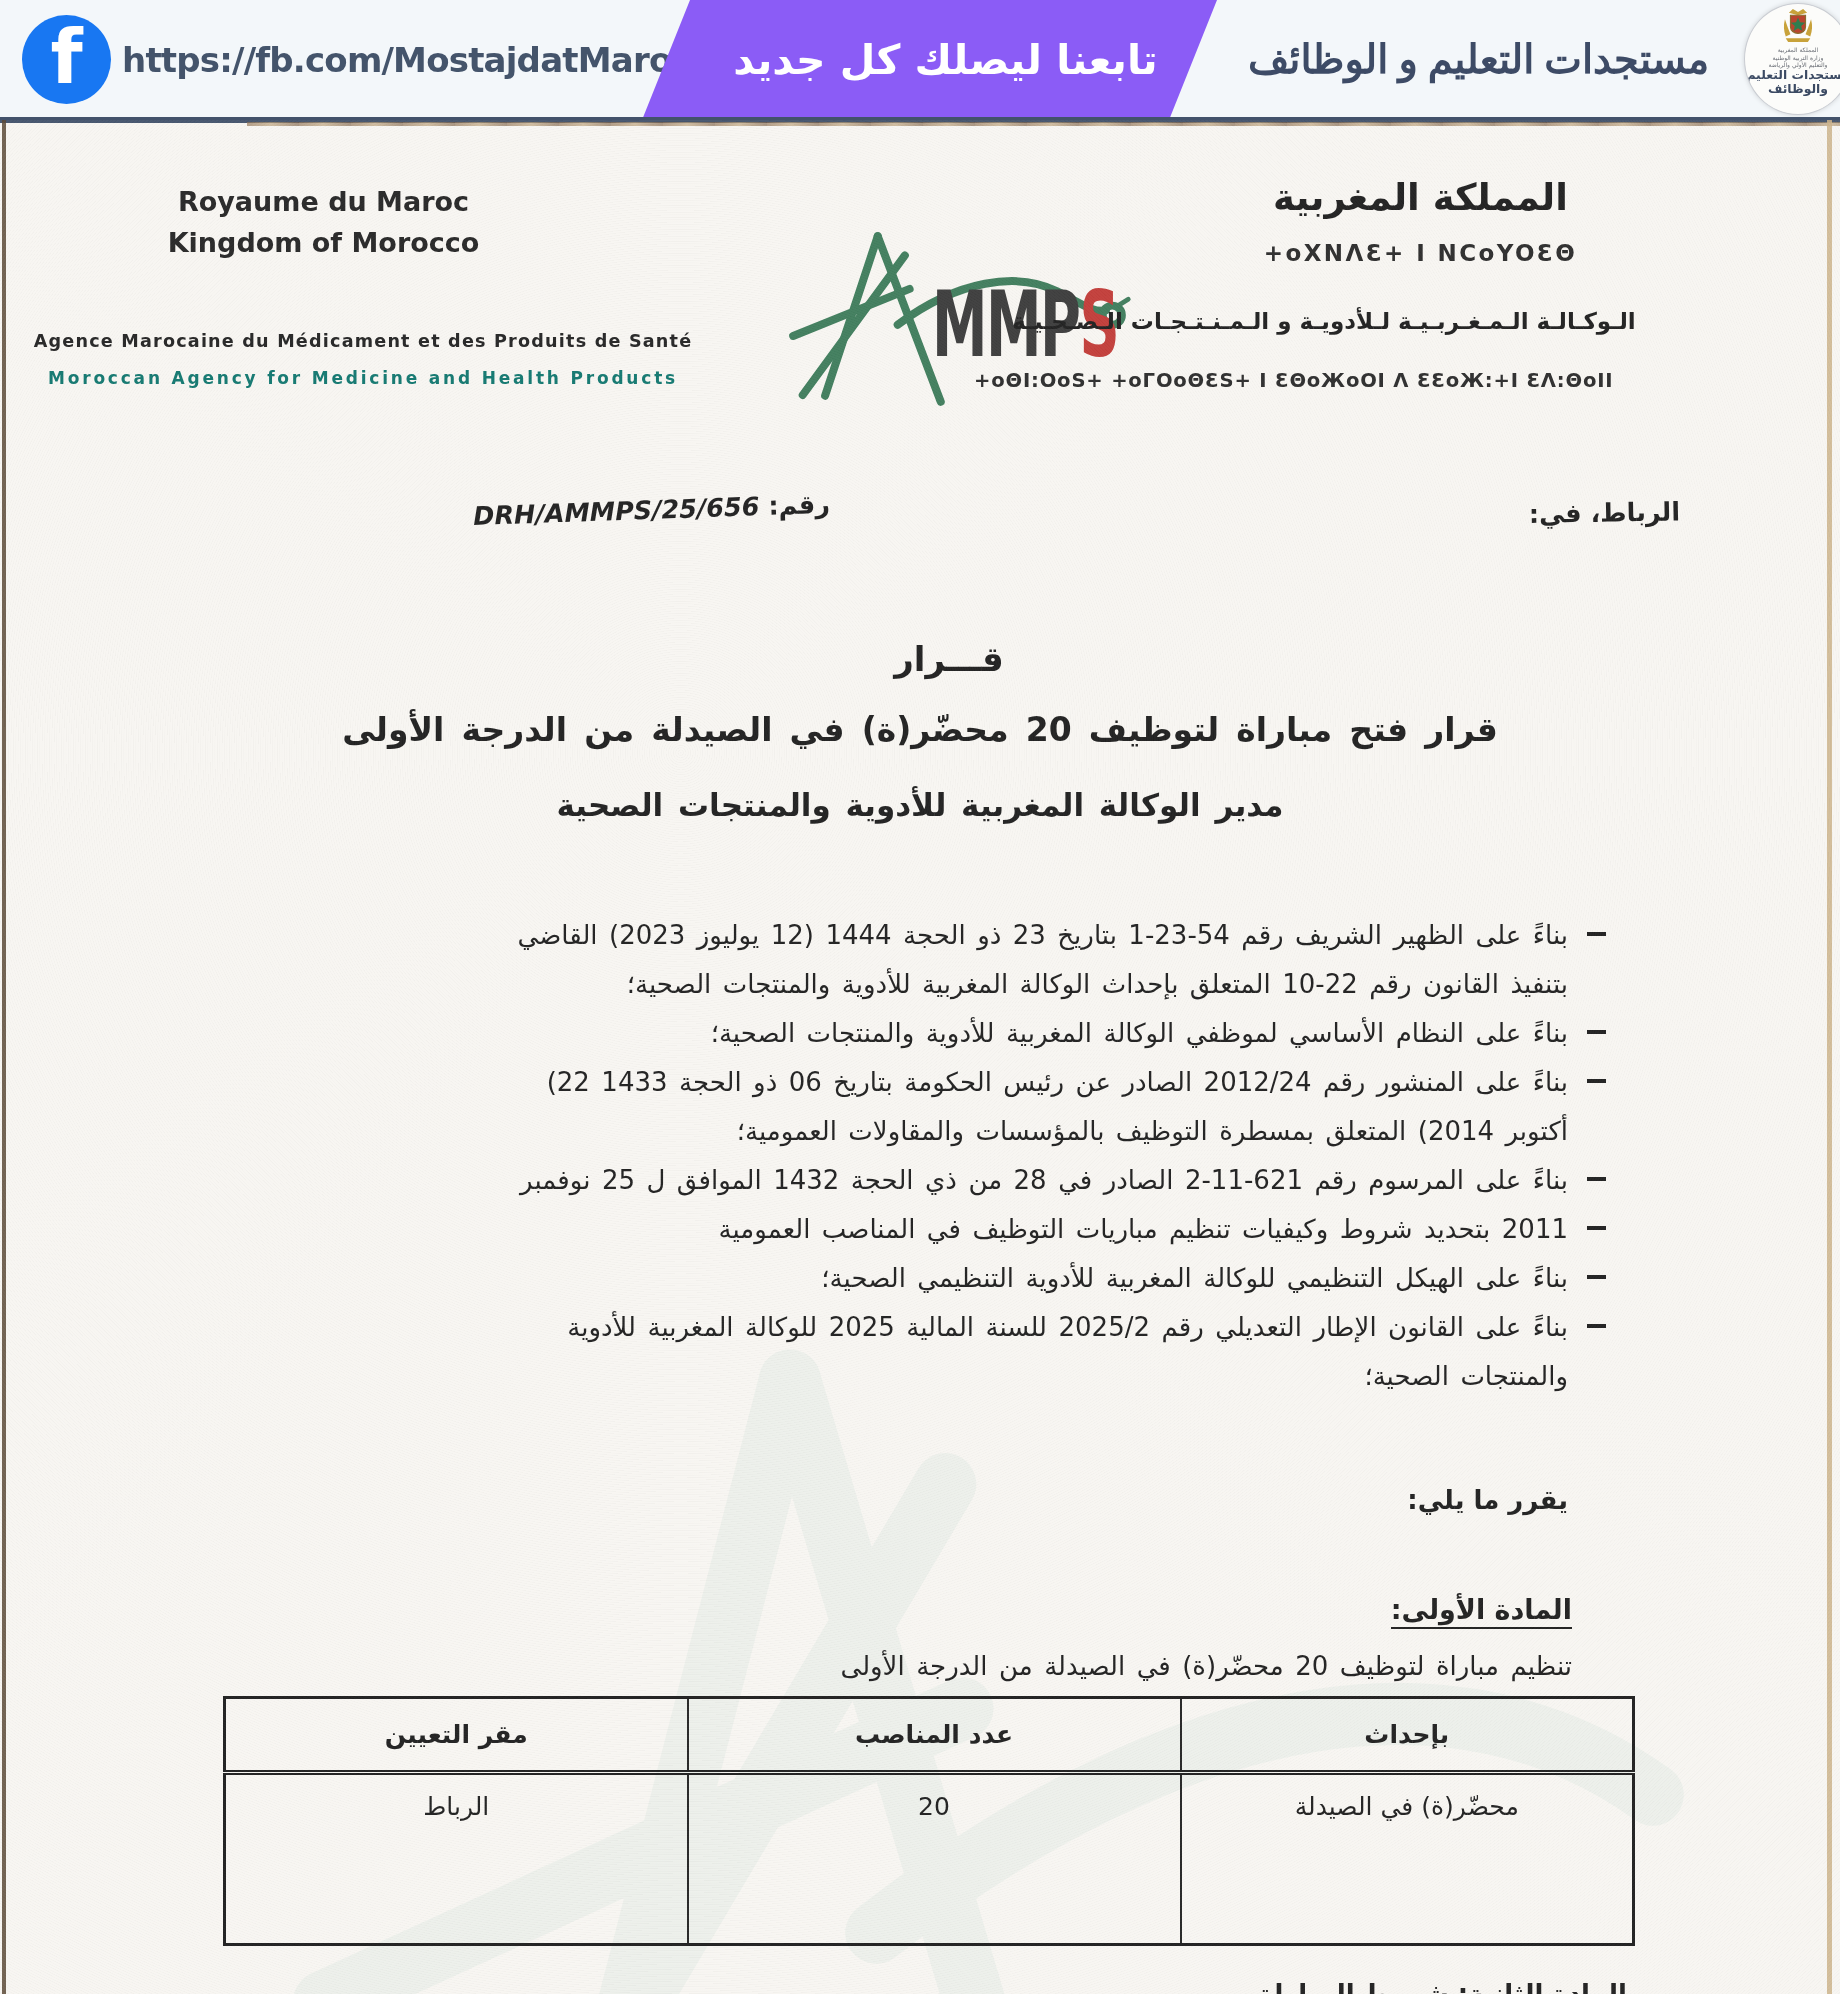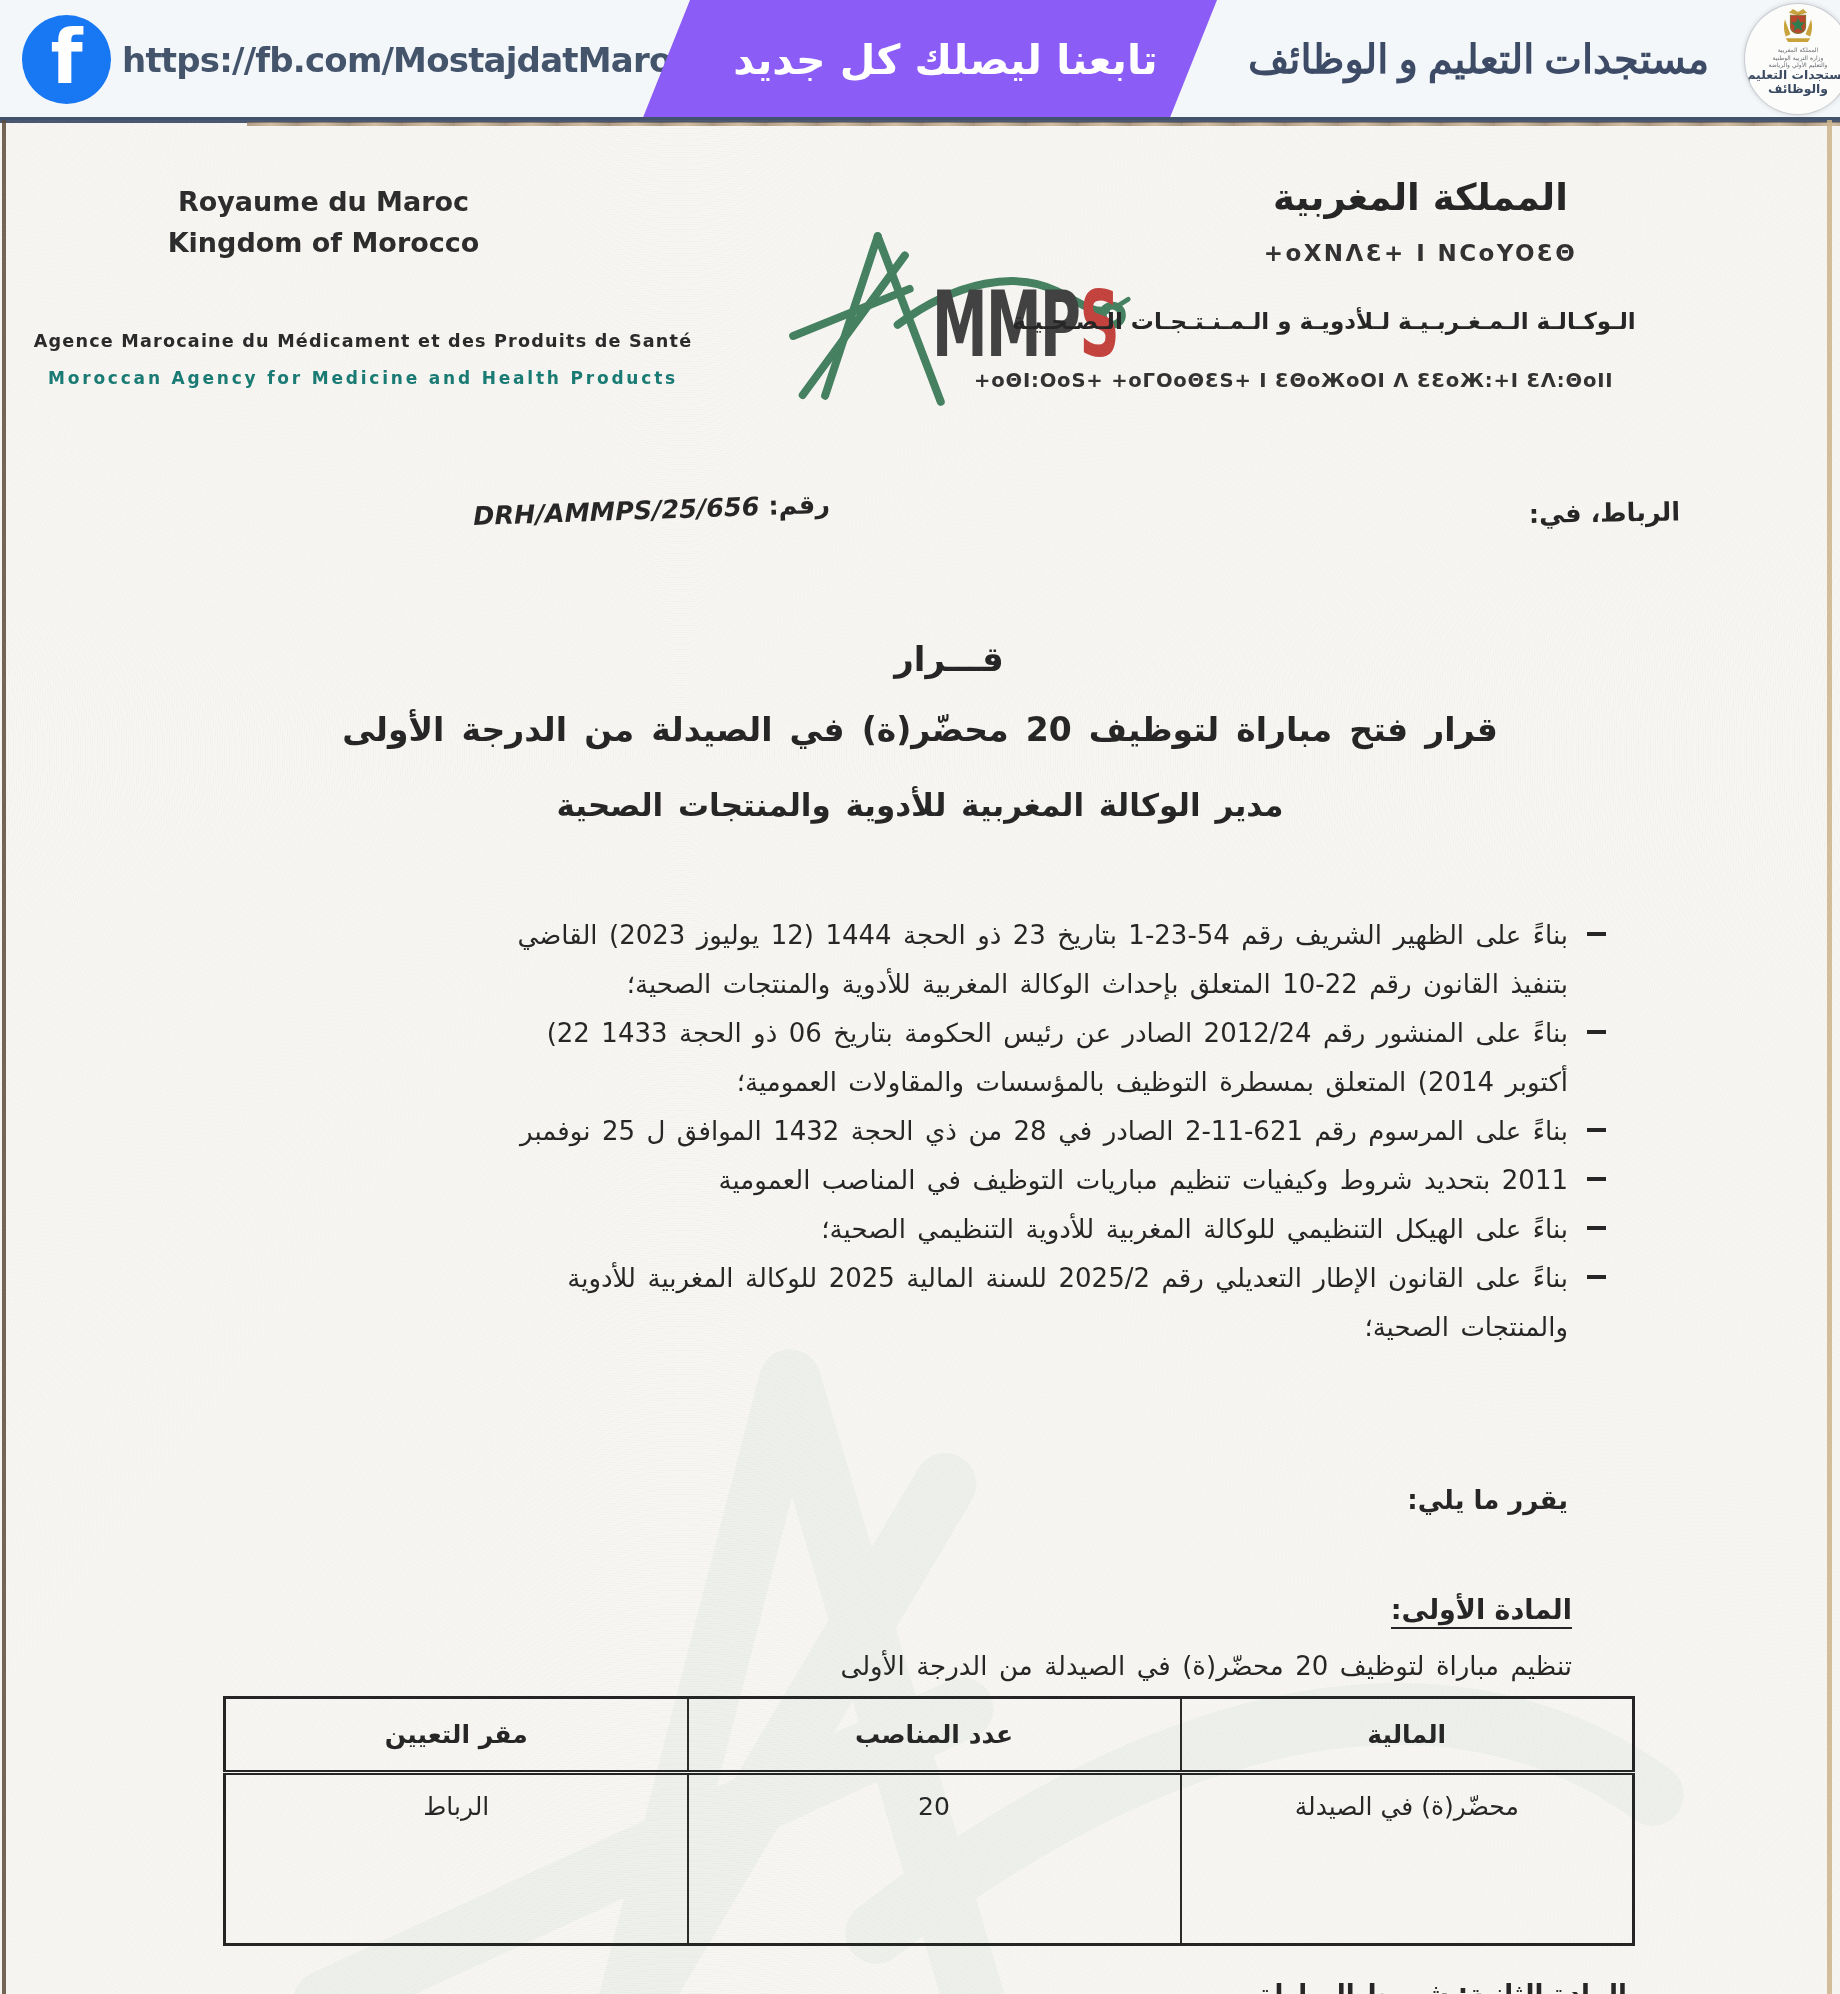--- a/index.html
+++ b/index.html
@@ -176,21 +176,21 @@
       <span class="lat">656/DRH/AMMPS/25</span>
     </div>
 
     <div class="d-head">قـــرار</div>
     <div class="d-t1">قرار فتح مباراة لتوظيف 20 محضّر(ة) في الصيدلة من الدرجة الأولى</div>
     <div class="d-t2">مدير الوكالة المغربية للأدوية والمنتجات الصحية</div>
 
     <div class="preamble">
       <div class="p-line"><span class="dash"></span><span>بناءً على الظهير الشريف رقم 54-23-1 بتاريخ 23 ذو الحجة 1444 (12 يوليوز 2023) القاضي</span></div>
       <div class="p-line"><span>بتنفيذ القانون رقم 22-10 المتعلق بإحداث الوكالة المغربية للأدوية والمنتجات الصحية؛</span></div>
-      <div class="p-line"><span class="dash"></span></div>
+      <div class="p-line"><span class="dash"></span><span>بناءً على النظام الأساسي لموظفي الوكالة المغربية للأدوية والمنتجات الصحية؛</span></div>
       <div class="p-line"><span class="dash"></span><span>بناءً على المنشور رقم 2012/24 الصادر عن رئيس الحكومة بتاريخ 06 ذو الحجة 1433 ⁦(22⁩</span></div>
       <div class="p-line"><span>أكتوبر 2014) المتعلق بمسطرة التوظيف بالمؤسسات والمقاولات العمومية؛</span></div>
       <div class="p-line"><span class="dash"></span><span>بناءً على المرسوم رقم 621-11-2 الصادر في 28 من ذي الحجة 1432 الموافق ل 25 نوفمبر</span></div>
       <div class="p-line"><span class="dash"></span><span>2011 بتحديد شروط وكيفيات تنظيم مباريات التوظيف في المناصب العمومية</span></div>
       <div class="p-line"><span class="dash"></span><span>بناءً على الهيكل التنظيمي للوكالة المغربية للأدوية التنظيمي الصحية؛</span></div>
       <div class="p-line"><span class="dash"></span><span>بناءً على القانون الإطار التعديلي رقم 2025/2 للسنة المالية 2025  للوكالة المغربية للأدوية</span></div>
       <div class="p-line"><span>والمنتجات الصحية؛</span></div>
     </div>
 
     <div class="decide">يقرر ما يلي:</div>
@@ -199,21 +199,21 @@
     <div class="a1-intro">تنظيم مباراة لتوظيف  20  محضّر(ة) في الصيدلة من الدرجة الأولى</div>
 
     <table class="t1">
       <colgroup>
           <col class="c0">
           <col class="c1">
           <col class="c2">
         </colgroup>
       <tbody>
           <tr>
-        <th>المالية</th>
+        <th>بإحداث</th>
         <th>عدد المناصب</th>
         <th>مقر التعيين</th>
       </tr>
       <tr>
         <td>محضّر(ة) في الصيدلة</td>
         <td>20</td>
         <td>الرباط</td>
       </tr>
     </tbody>
       </table>

